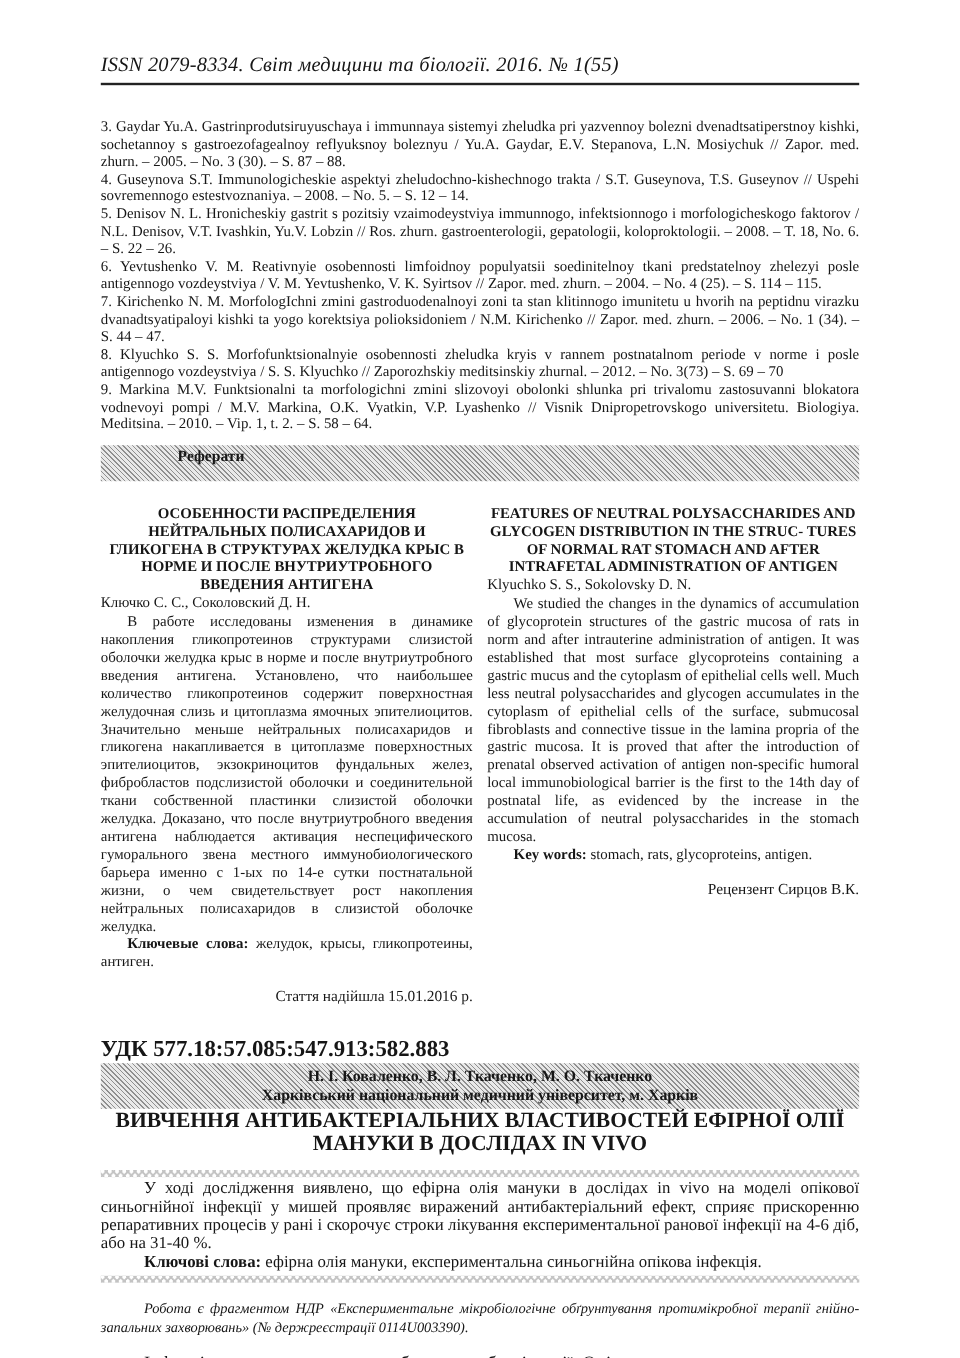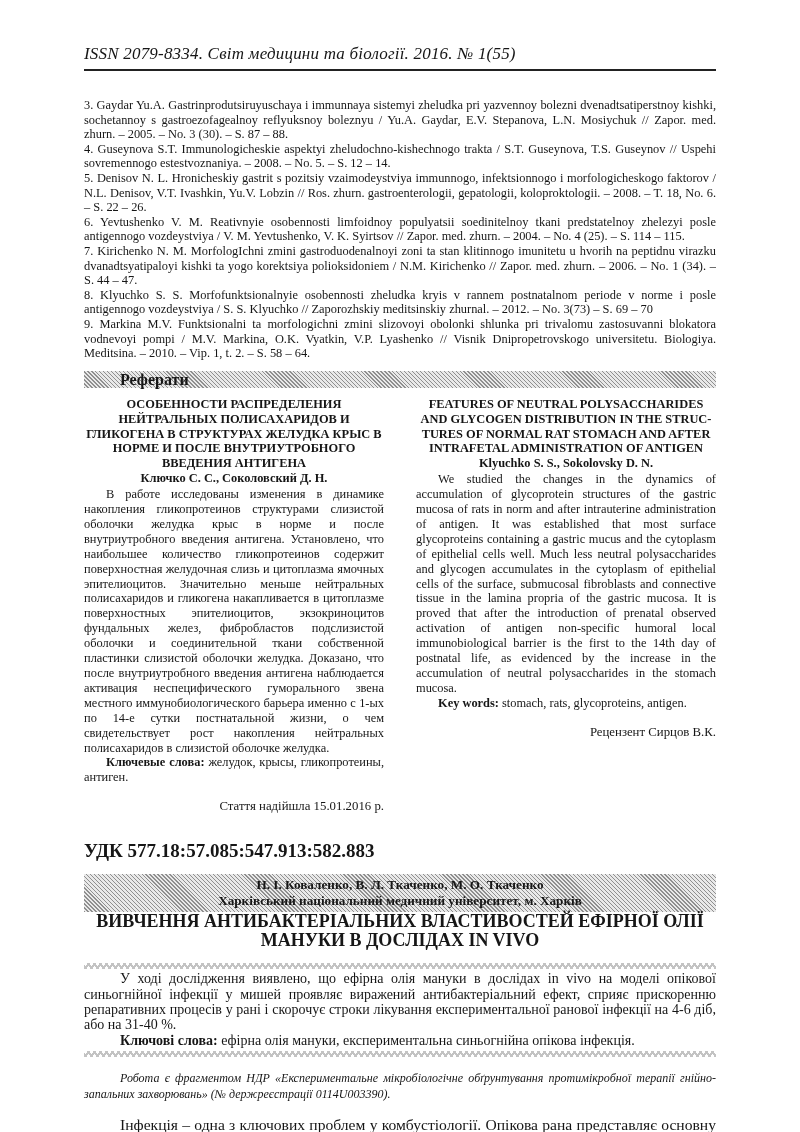--- a/index.html
+++ b/index.html
@@ -7,35 +7,35 @@
   body { font-family:"Liberation Serif", serif; color:#161616; }
   .page { width:800px; height:1132px; padding:44px 84px 0 84px; }
 
   .journal-header { font-size:17px; font-weight:normal; font-style:italic; letter-spacing:.2px;
                     padding-bottom:5px; border-bottom:2.5px solid #222; }
 
   .refs { margin-top:27px; font-size:12.4px; line-height:14.6px; text-align:justify; }
   .refs p { margin:0; }
 
   .hatch { background:repeating-linear-gradient(45deg,#8f8f8f 0,#8f8f8f 0.9px,#e9e9e9 0.9px,#e9e9e9 2.8px); }
-  .banner-referaty { margin-top:10px; height:17px; line-height:17px; font-size:16px; font-weight:bold;
-                     padding-left:36px; }
+  .banner-referaty { margin-top:10px; height:30px; line-height:17px; font-size:13px; font-weight:bold;
+                     padding-left:64px; }
 
-  .cols { display:flex; gap:32px; margin-top:9px; }
+  .cols { display:flex; gap:12px; margin-top:20px; }
   .col { flex:1 1 0; font-size:12.4px; line-height:14.9px; }
   .abs-title { font-weight:bold; text-align:center; }
-  .abs-authors { font-weight:bold; text-align:center; }
+  .abs-authors { font-weight:normal; text-align:left; }
   .abs-body { text-align:justify; text-indent:22px; margin-top:1px; }
   .abs-kw { text-align:justify; text-indent:22px; }
   .kw-label { font-weight:bold; }
   .col-foot { text-align:right; margin-top:14px; font-size:12.8px; }
 
   .udk { margin-top:26px; font-size:19px; font-weight:bold; }
 
-  .banner-authors { margin-top:12px; padding:3px 0 4px 0; text-align:center;
+  .banner-authors { margin-top:0; padding:3px 0 4px 0; text-align:center;
                     font-size:13.2px; font-weight:bold; line-height:15.5px; }
 
   .article-title { margin-top:0; text-align:center; font-size:18px; font-weight:bold; line-height:19px; }
 
   .zz { height:6px; background:
         linear-gradient(135deg, transparent 40%, #c3c3c3 40%, #c3c3c3 62%, transparent 62%) 0 0/6px 6px repeat-x,
         linear-gradient(45deg, transparent 38%, #c3c3c3 38%, #c3c3c3 60%, transparent 60%) 3px 0/6px 6px repeat-x; }
   .zz-top { margin-top:13px; }
   .abstract-block { padding:2px 0 3px 0; font-size:14px; line-height:15.4px; }
   .abstract-block .p1 { text-align:justify; text-indent:36px; }

